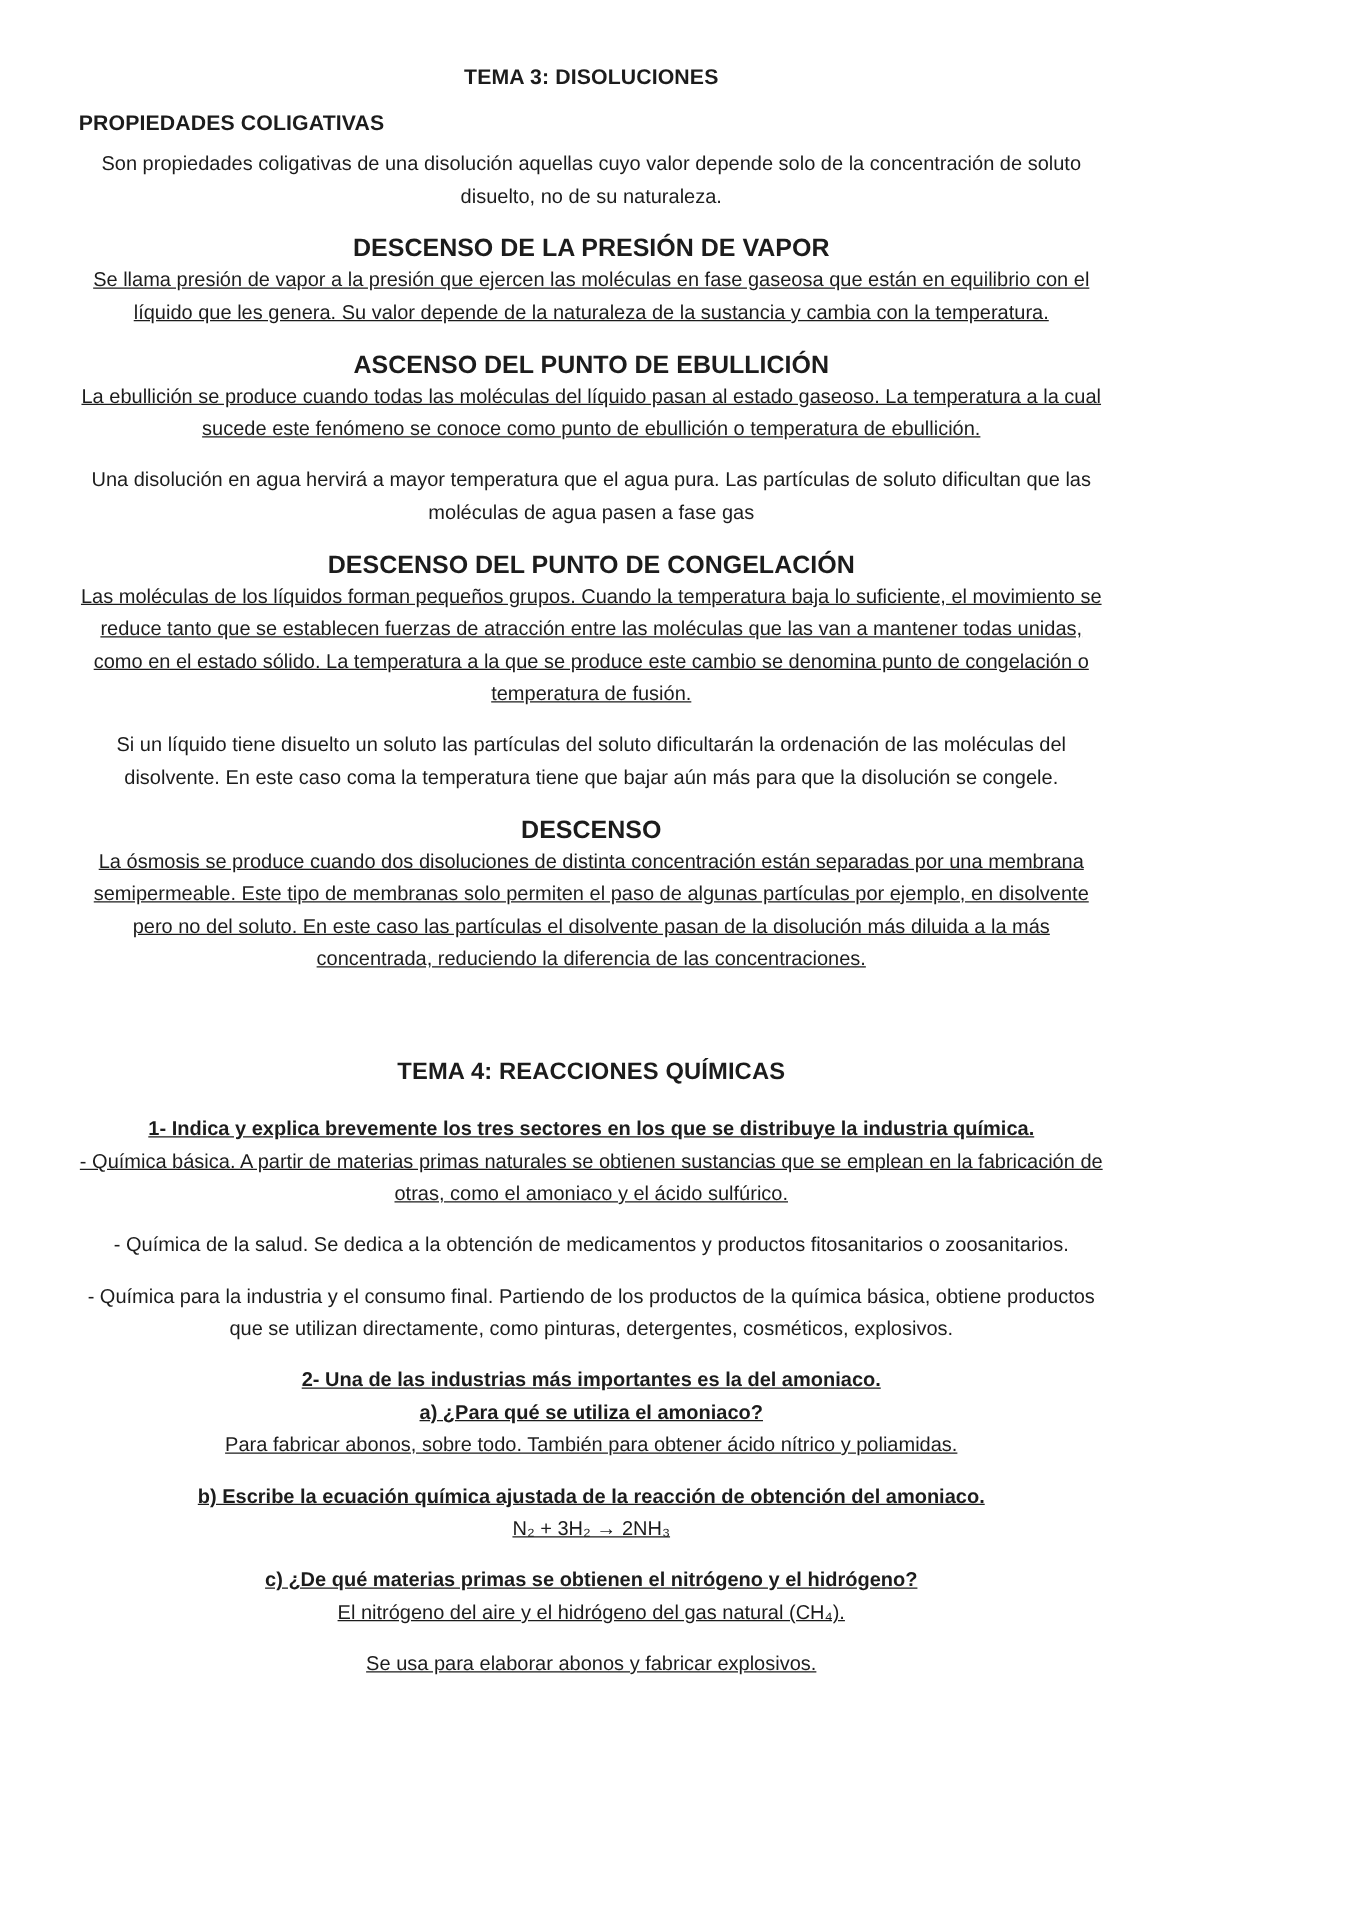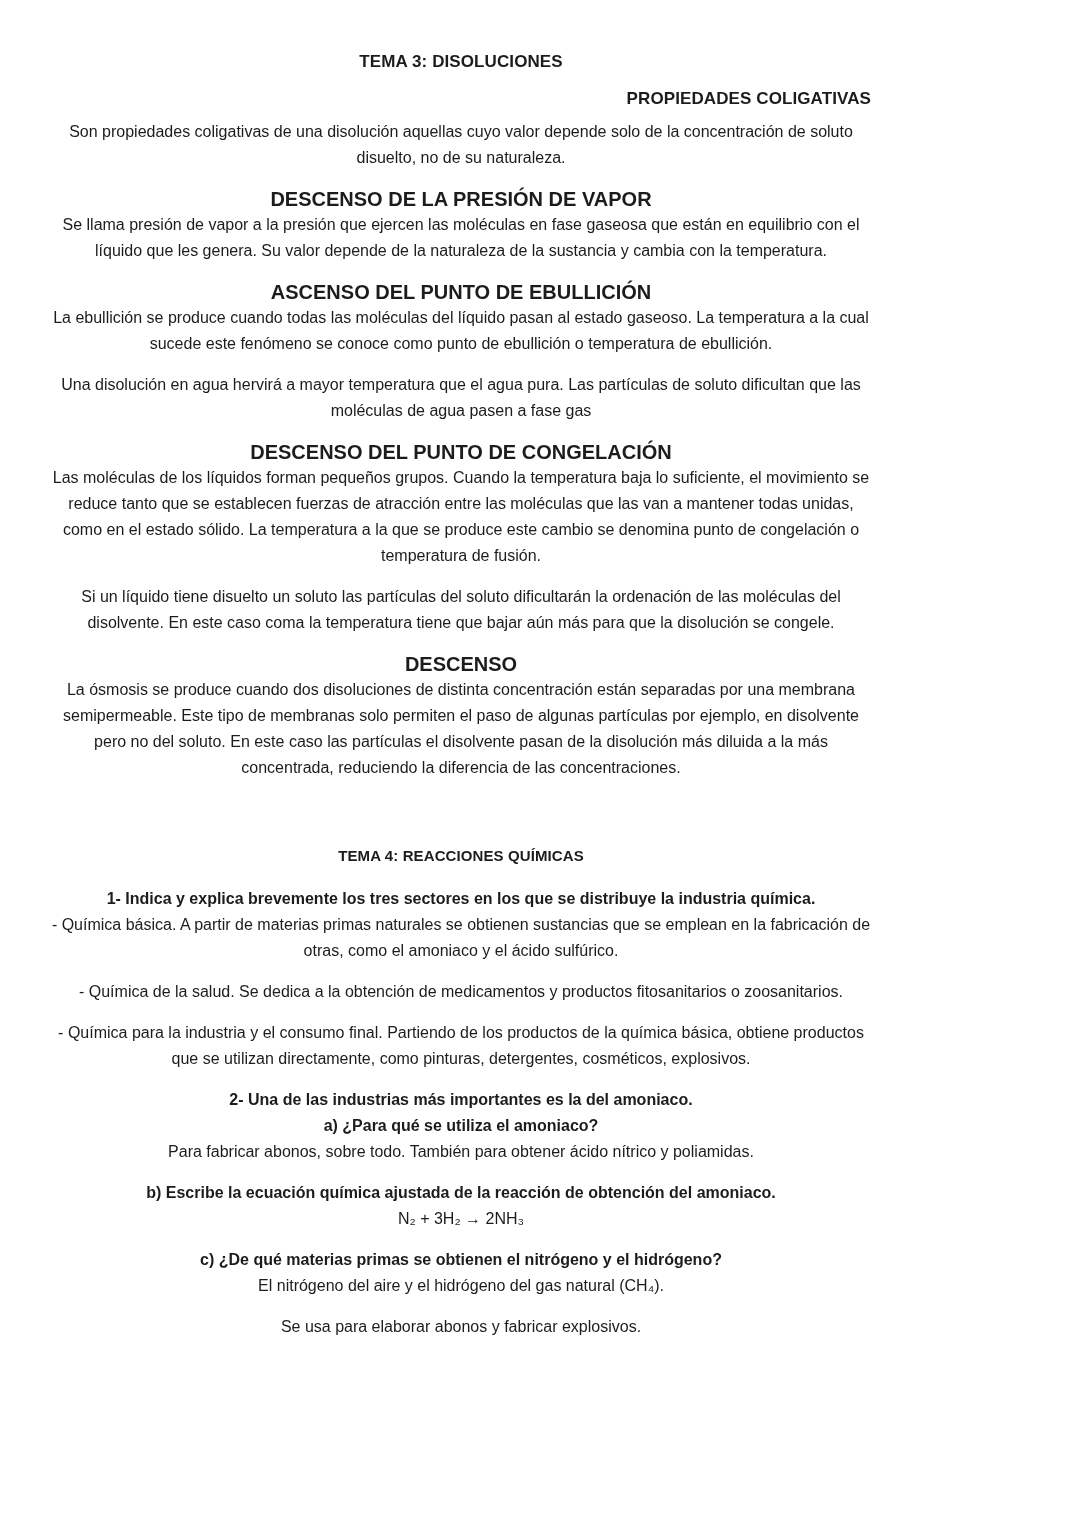--- a/index.html
+++ b/index.html
@@ -12,38 +12,39 @@
     min-height: 1527px;
     font-family: "Liberation Sans", "DejaVu Sans", sans-serif;
     color: #1c1c1c;
   }
   .page {
     box-sizing: border-box;
     width: 920px;
     min-height: 1527px;
     padding: 52px 49px 40px 51px;
     background: #ffffff;
+    margin-left: 12px;
   }
   .center-title {
     text-align: center;
     font-size: 17px;
     font-weight: bold;
     margin: 0 0 17px 0;
     letter-spacing: 0.1px;
   }
   .center-subtitle {
-    text-align: right;
+    text-align: left;
     font-size: 17px;
     font-weight: bold;
     margin: 0 0 10px 0;
     letter-spacing: 0.1px;
   }
   .tema4-title {
     text-align: center;
-    font-size: 15px;
+    font-size: 19px;
     font-weight: bold;
     margin: 66px 0 22px 0;
     letter-spacing: 0.1px;
   }
   p, h3 {
     font-size: 16px;
     line-height: 26px;
     margin: 0;
     text-align: center;
   }
@@ -54,20 +55,21 @@
     font-weight: bold;
     font-size: 20px;
     line-height: 26px;
     margin: 0;
   }
   .block {
     margin: 0 0 15px 0;
   }
   .block p {
     margin: 0;
+    text-decoration: underline;
   }
   .bold {
     font-weight: bold;
   }
 </style>
 </head>
 <body>
 
 <div class="page">
 

